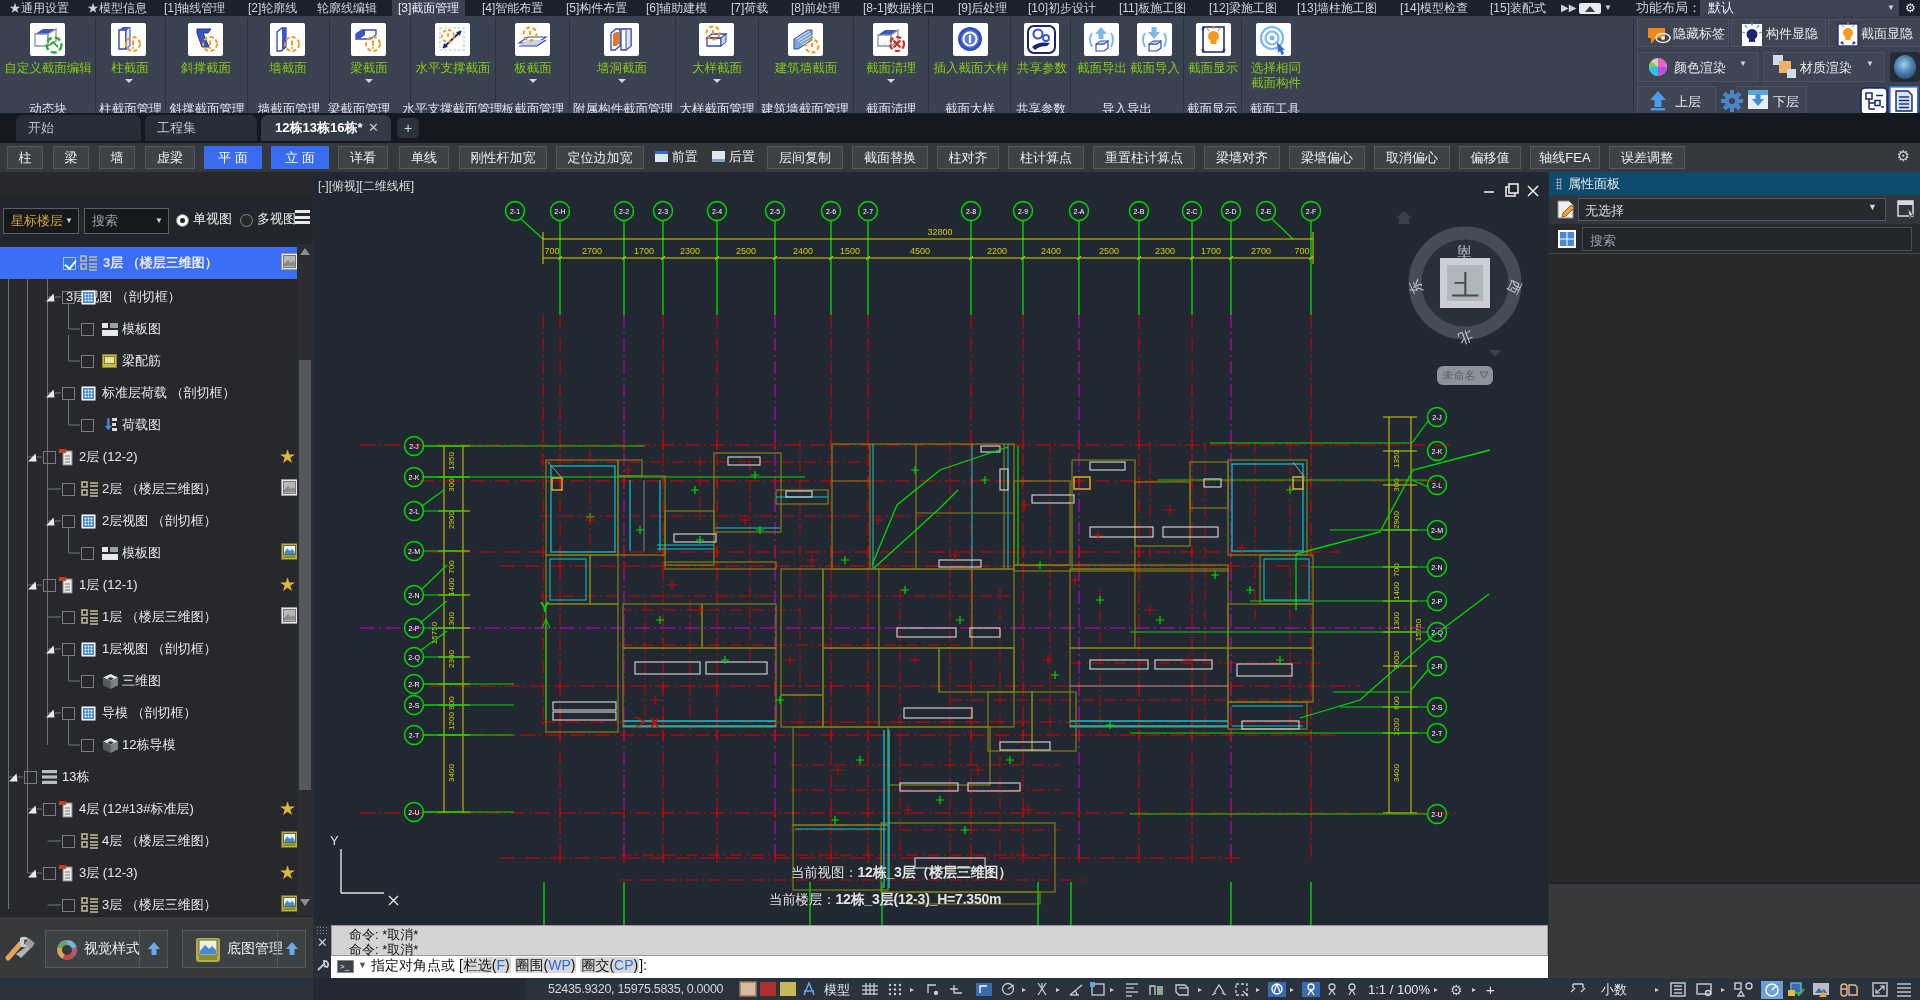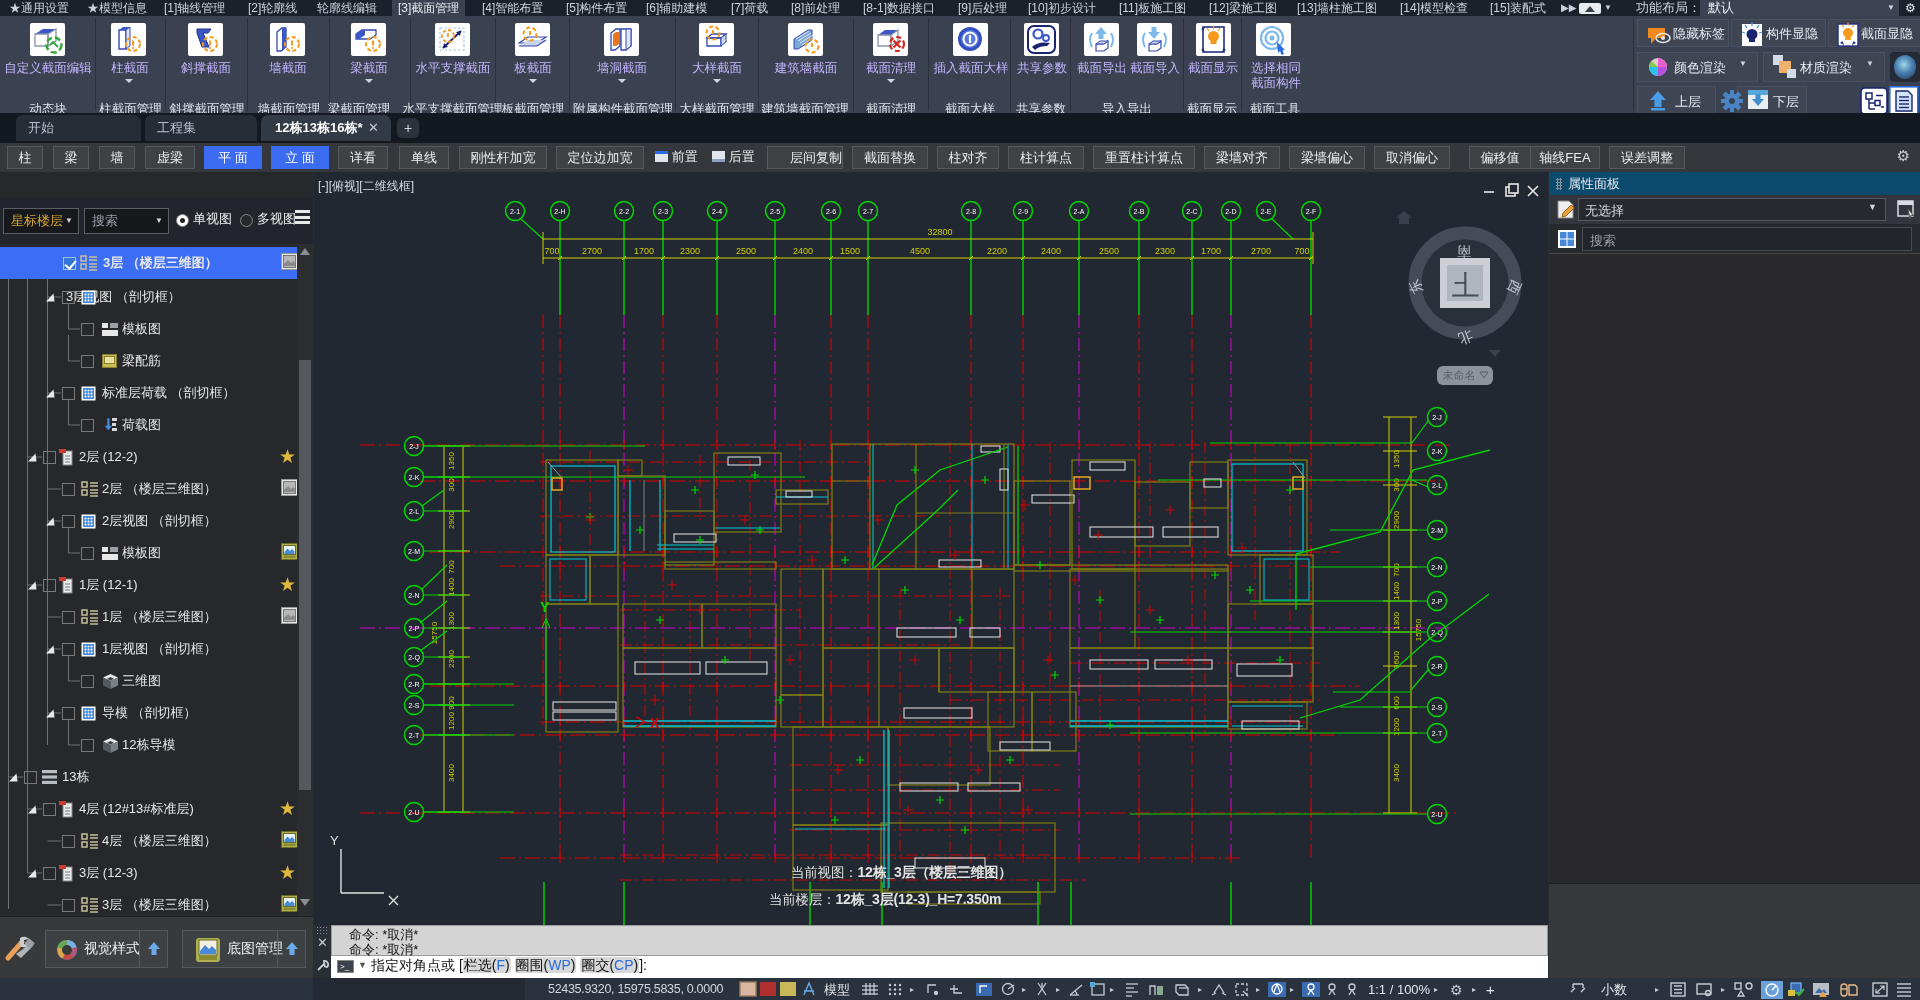--- a/index.html
+++ b/index.html
@@ -10,21 +10,21 @@
   
   #menubar { position:absolute; left:0; top:0; width:1920px; height:16px; background:#1b212b; }
   #menubar .mi { position:absolute; top:0; height:16px; line-height:16px; color:#ccd3dd; font-size:12px; white-space:nowrap; }
   #menubar .active { background:#3a4150; color:#e8edf4; }
 
   
   #ribbon { position:absolute; left:0; top:16px; width:1920px; height:97px; background:#3a4150; }
   .rsep { position:absolute; top:2px; height:93px; width:1px; background:#2b303a; }
   .rgroup-label { position:absolute; top:86px; height:17px; color:#dfe5ee; font-size:12.5px; text-align:center; line-height:14px; white-space:nowrap; }
   .ricon { position:absolute; top:7px; width:35px; height:33px; background:#fff; border-radius:2px; }
-  .rlabel { position:absolute; top:45px; color:#c4b5fd; font-size:12.5px; text-align:center; line-height:15px; white-space:nowrap; }
+  .rlabel { position:absolute; top:45px; color:#84cc16; font-size:12.5px; text-align:center; line-height:15px; white-space:nowrap; }
   .rcaret { position:absolute; margin-top:-14px; width:0; height:0; border-left:4px solid transparent; border-right:4px solid transparent; border-top:4px solid #cfd6df; }
   .rbtn { position:absolute; background:#3f4552; border:1px solid #4a5160; color:#e6ebf2; font-size:13px; }
 
   
   #doctabs { position:absolute; left:0; top:113px; width:1920px; height:30px; background:#141820; }
   .dtab { position:absolute; top:2px; height:26px; border-radius:7px 7px 0 0; background:#272d37; color:#b9c1cc; font-size:13px; line-height:26px; }
   .dtab.active { background:#323a46; color:#fff; font-weight:bold; }
 
   
   #toolbar { position:absolute; left:0; top:143px; width:1920px; height:29px; background:#34383c; }
@@ -410,29 +410,29 @@
     <div class="tbtn" style="left:99px; width:36px;">墙</div>
     <div class="tbtn" style="left:145px; width:50px;">虚梁</div>
     <div class="tbtn blue" style="left:204px; width:58px;">平 面</div>
     <div class="tbtn blue" style="left:271px; width:58px;">立 面</div>
     <div class="tbtn" style="left:338px; width:50px;">详看</div>
     <div class="tbtn" style="left:399px; width:50px;">单线</div>
     <div class="tbtn" style="left:459px; width:88px;">刚性杆加宽</div>
     <div class="tbtn" style="left:556px; width:88px;">定位边加宽</div>
     <div class="tbtn" style="left:649px; width:55px; border:none; background:none;"><span style="display:inline-block;width:13px;height:11px;background:#dfe6ee;border-top:3px solid #2a6be0;vertical-align:-1px;"></span> 前置</div>
     <div class="tbtn" style="left:706px; width:55px; border:none; background:none;"><span style="display:inline-block;width:13px;height:11px;background:#dfe6ee;border-bottom:3px solid #8aa0c0;vertical-align:-1px;"></span> 后置</div>
-    <div class="tbtn" style="left:767px; width:76px;text-align:right;">层间复制</div>
+    <div class="tbtn" style="left:767px; width:76px;">层间复制</div>
     <div class="tbtn" style="left:852px; width:76px;">截面替换</div>
     <div class="tbtn" style="left:937px; width:62px;">柱对齐</div>
     <div class="tbtn" style="left:1008px; width:76px;">柱计算点</div>
     <div class="tbtn" style="left:1093px; width:102px;">重置柱计算点</div>
     <div class="tbtn" style="left:1204px; width:76px;">梁墙对齐</div>
     <div class="tbtn" style="left:1289px; width:76px;">梁墙偏心</div>
     <div class="tbtn" style="left:1374px; width:76px;">取消偏心</div>
-    <div class="tbtn" style="left:1459px; width:62px;margin-left:10px;">偏移值</div>
+    <div class="tbtn" style="left:1459px; width:62px;">偏移值</div>
     <div class="tbtn" style="left:1530px; width:70px;">轴线FEA</div>
     <div class="tbtn" style="left:1609px; width:76px;">误差调整</div>
     <div style="position:absolute; right:10px; top:4px; color:#c8cdd4; font-size:15px;">⚙</div>
   </div>
   <div id="leftpanel">
     <div id="lp-controls">
       <div class="lp-dd" style="left:3px; width:76px; color:#d8a832;"><span style="margin-left:7px;">星标楼层</span><span style="position:absolute;right:5px;top:0;color:#cfd6df;font-size:8px;">▼</span></div>
       <div class="lp-dd" style="left:84px; width:85px; color:#9aa1aa;"><span style="margin-left:7px;">搜索</span><span style="position:absolute;right:5px;top:0;color:#cfd6df;font-size:8px;">▼</span></div>
       <div style="position:absolute; left:176px; top:17px; width:13px; height:13px; border-radius:50%; background:#fff; border:1px solid #888;">
           <div style="position:absolute;left:3px;top:3px;width:5px;height:5px;border-radius:50%;background:#222;"></div>

